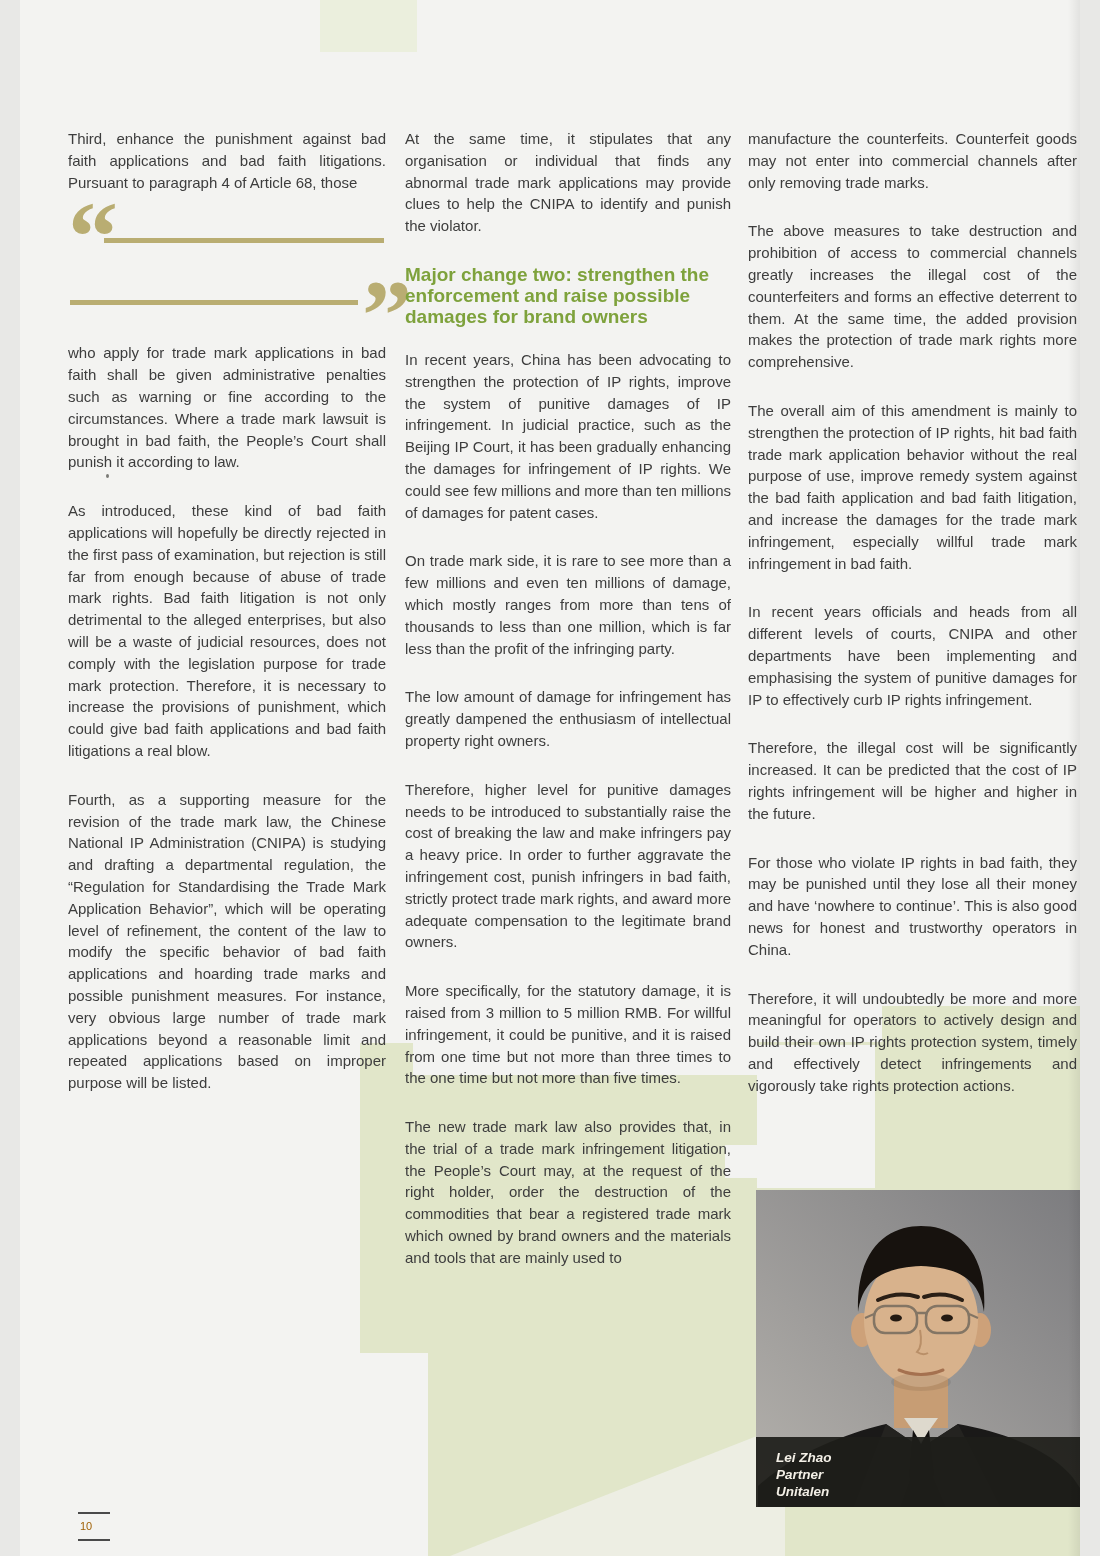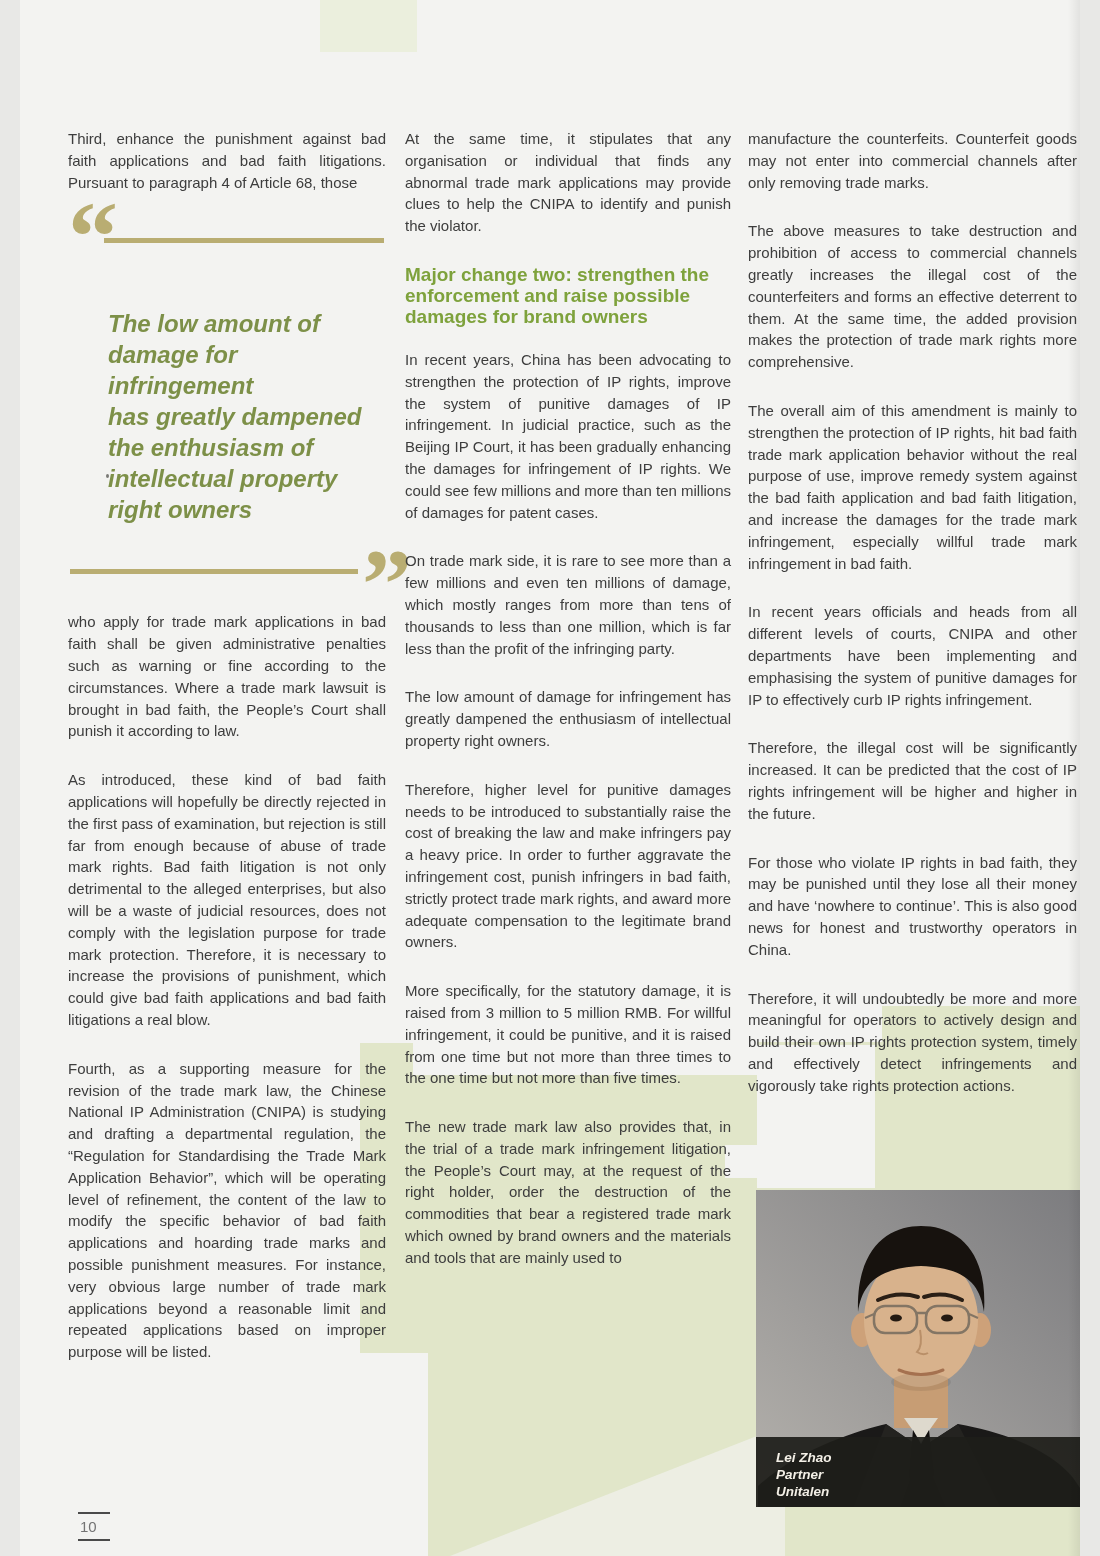--- a/index.html
+++ b/index.html
@@ -53,45 +53,39 @@
   .photo { position:absolute; left:736px; top:1190px; width:327px; height:317px; z-index:3; }
   .photo svg { display:block; width:100%; height:100%; }
   .photo-caption { position:absolute; left:0; right:0; bottom:0; height:70px;
     box-sizing:border-box; padding:12px 12px 0 20px;
     background:rgba(30,30,26,0.93); color:#f3efe6;
     font-style:italic; font-weight:bold; font-size:13.5px; line-height:17px;
     white-space:pre-line; }
   
   .footer { position:absolute; left:58px; top:1512px; z-index:2; }
   .footer .rule { width:32px; height:2px; background:#4a4a4a; }
-  .footer .pagenum { font-size:15px; line-height:15px; padding:5px 0 5px 2px; color:#737373; }
+  .footer .pagenum { font-size:11px; line-height:15px; padding:5px 0 5px 2px; color:#a16207; }
 </style>
 </head>
 <body>
 
 <div class="page">
 
   <div class="wash-main"></div>
   <div class="top-strip"></div>
   <div class="white-bar"></div>
   <div class="white-arm"></div>
   <div class="white-wedge"></div>
 
   <div class="col col-left">
     <p>Third, enhance the punishment against bad faith applications and bad faith litigations. Pursuant to paragraph 4 of Article 68, those</p>
     <div class="decor-open">
       <span class="qmark">“</span>
       <div class="qline"></div>
     </div>
-    <div class="pull-quote">The low amount of
-damage for infringement
-has greatly dampened
-the enthusiasm of
-intellectual property
-right owners</div>
     <div class="decor-close">
       <div class="qline"></div>
       <span class="qmark">”</span>
     </div>
     <p>who apply for trade mark applications in bad faith shall be given administrative penalties such as warning or fine according to the circumstances. Where a trade mark lawsuit is brought in bad faith, the People’s Court shall punish it according to law.</p>
     <p>As introduced, these kind of bad faith applications will hopefully be directly rejected in the first pass of examination, but rejection is still far from enough because of abuse of trade mark rights. Bad faith litigation is not only detrimental to the alleged enterprises, but also will be a waste of judicial resources, does not comply with the legislation purpose for trade mark protection. Therefore, it is necessary to increase the provisions of punishment, which could give bad faith applications and bad faith litigations a real blow.</p>
     <p>Fourth, as a supporting measure for the revision of the trade mark law, the Chinese National IP Administration (CNIPA) is studying and drafting a departmental regulation, the “Regulation for Standardising the Trade Mark Application Behavior”, which will be operating level of refinement, the content of the law to modify the specific behavior of bad faith applications and hoarding trade marks and possible punishment measures. For instance, very obvious large number of trade mark applications beyond a reasonable limit and repeated applications based on improper purpose will be listed.</p>
   </div>
   <div class="quote-dot"></div>
 

